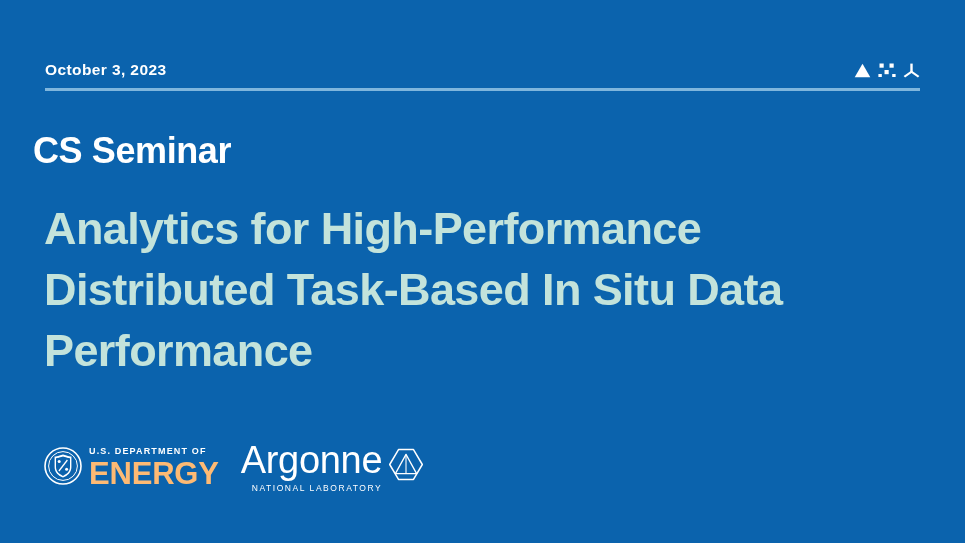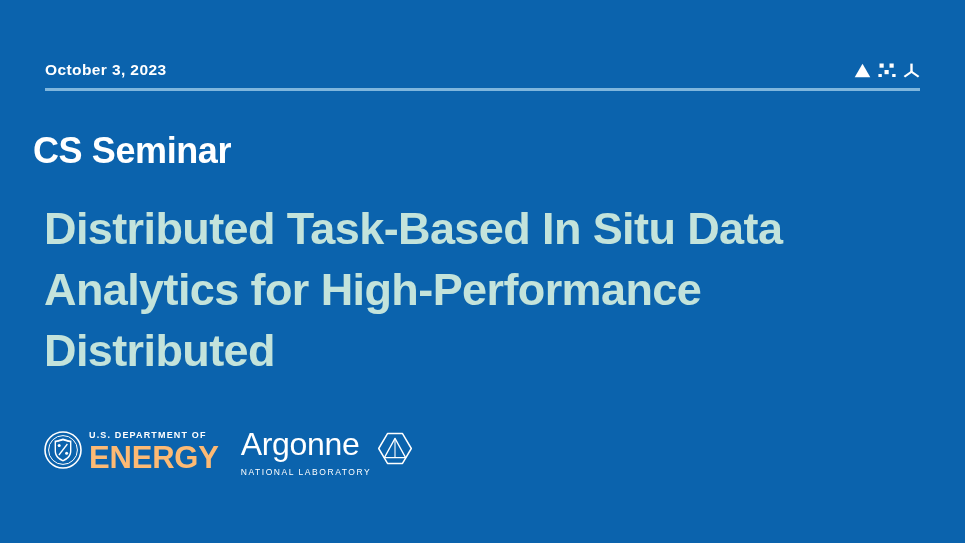--- a/index.html
+++ b/index.html
@@ -86,21 +86,21 @@
     color: #c3e3db;
     letter-spacing: -0.6px;
     line-height: 61px;
   }
   .title-line { display: block; white-space: nowrap; }
 
   
   .logos {
     position: absolute;
     left: 44px;
-    top: 424px;
+    top: 440px;
     height: 56px;
     display: flex;
     align-items: center;
     gap: 22px;
   }
 
   .doe-logo {
     display: flex;
     align-items: center;
     gap: 7px;
@@ -133,21 +133,21 @@
     align-items: flex-start;
     gap: 6px;
     padding-top: 2px;
   }
   .argonne-text {
     display: flex;
     flex-direction: column;
     line-height: 1;
   }
   .argonne-word {
-    font-size: 32px;
+    font-size: 38px;
     font-weight: normal;
     color: #ffffff;
     letter-spacing: -0.3px;
     line-height: 31px;
     white-space: nowrap;
   }
   .argonne-sub {
     font-size: 8.5px;
     font-weight: normal;
     letter-spacing: 1.55px;
@@ -193,23 +193,23 @@
       </span>
 
     </div>
   </div>
 
   <div class="header-rule"></div>
 
   <div class="kicker">CS Seminar</div>
 
   <div class="title">
+    <span class="title-line">Analytics for High-Performance</span>
     <span class="title-line">Distributed Task-Based In Situ Data</span>
-    <span class="title-line">Analytics for High-Performance</span>
-    <span class="title-line">Distributed</span>
+    <span class="title-line">Performance</span>
   </div>
 
   <div class="logos">
 
     <div class="doe-logo">
       <span class="doe-seal">
         <svg width="38" height="38" viewBox="0 0 38 38" aria-hidden="true">
           <circle cx="19" cy="19" r="18" fill="none" stroke="#ffffff" stroke-width="1.6"></circle>
           <circle cx="19" cy="19" r="14.4" fill="none" stroke="#ffffff" stroke-width="1"></circle>
           <path d="M19 7.4 C24.2 9.0 27.4 9.6 27.4 9.6 L27.4 20.2

